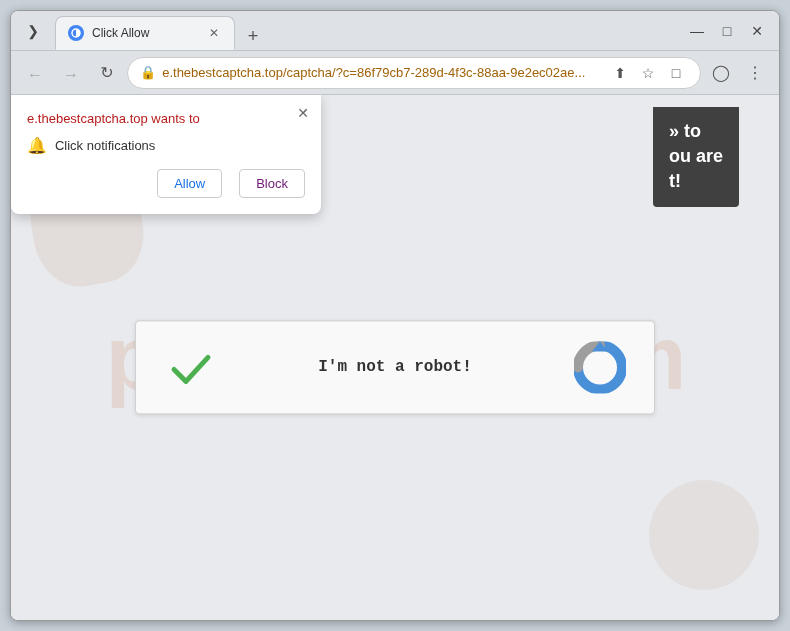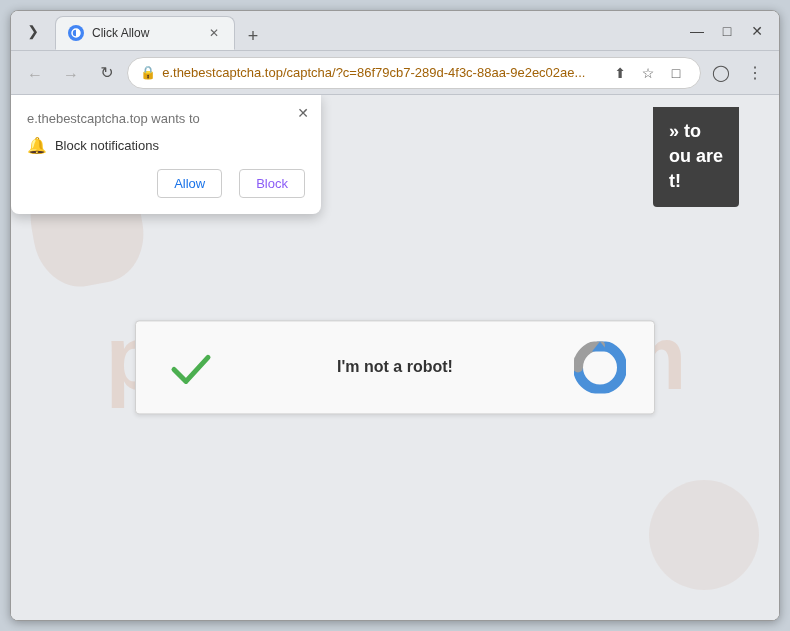--- a/index.html
+++ b/index.html
@@ -233,20 +233,21 @@
       transform: translate(-50%, -40%);
       width: 520px;
       background: #f9f9f9;
       border: 1px solid #d0d0d0;
       border-radius: 4px;
       display: flex;
       align-items: center;
       padding: 20px 24px;
       gap: 20px;
       box-shadow: 0 1px 4px rgba(0,0,0,0.1);
+      font-family: Liberation Mono, monospace;
     }
     .checkmark-area {
       display: flex;
       align-items: center;
       justify-content: center;
       width: 60px;
     }
     .checkmark-svg {
       width: 48px;
       height: 48px;
@@ -285,21 +286,21 @@
       display: flex;
       align-items: center;
       justify-content: center;
       border-radius: 50%;
       cursor: pointer;
       font-size: 14px;
       color: #666;
     }
     .notif-title {
       font-size: 13px;
-      color: #737373;
+      color: #b91c1c;
       margin-bottom: 10px;
       padding-right: 20px;
     }
     .notif-perm-row {
       display: flex;
       align-items: center;
       gap: 8px;
       margin-bottom: 14px;
     }
     .bell-icon {
@@ -322,21 +323,21 @@
       cursor: pointer;
       border: 1px solid #ccc;
       background: white;
       color: #1a73e8;
     }
     .notif-btn.allow {
       color: #1a73e8;
       border-color: #ccc;
     }
     .notif-btn.block {
-      color: #8b5cf6;
+      color: #701a75;
       border-color: #ccc;
     }
   </style>
 </head>
 <body>
 
 <div class="browser-window">
 
   <div class="title-bar">
     <div class="chevron-area">
@@ -415,21 +416,21 @@
             <polygon points="4,26 0,16 10,20" fill="#9e9e9e"></polygon>
           </svg>
         </div>
       </div>
 
       <div class="notification-popup">
         <div class="notif-close">✕</div>
         <div class="notif-title">e.thebestcaptcha.top wants to</div>
         <div class="notif-perm-row">
           <span class="bell-icon">🔔</span>
-          <span class="notif-perm-label">Block notifications</span>
+          <span class="notif-perm-label">Click notifications</span>
         </div>
         <div class="notif-buttons">
           <button class="notif-btn allow">Allow</button>
           <button class="notif-btn block">Block</button>
         </div>
       </div>
 
     </div>
   </div>
 </div>

